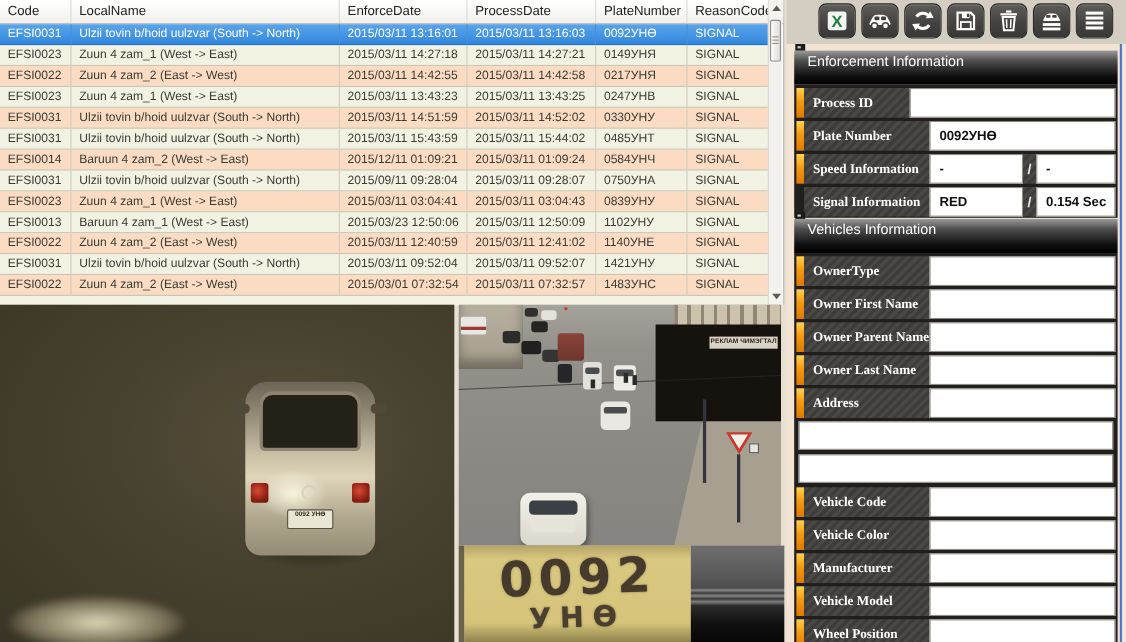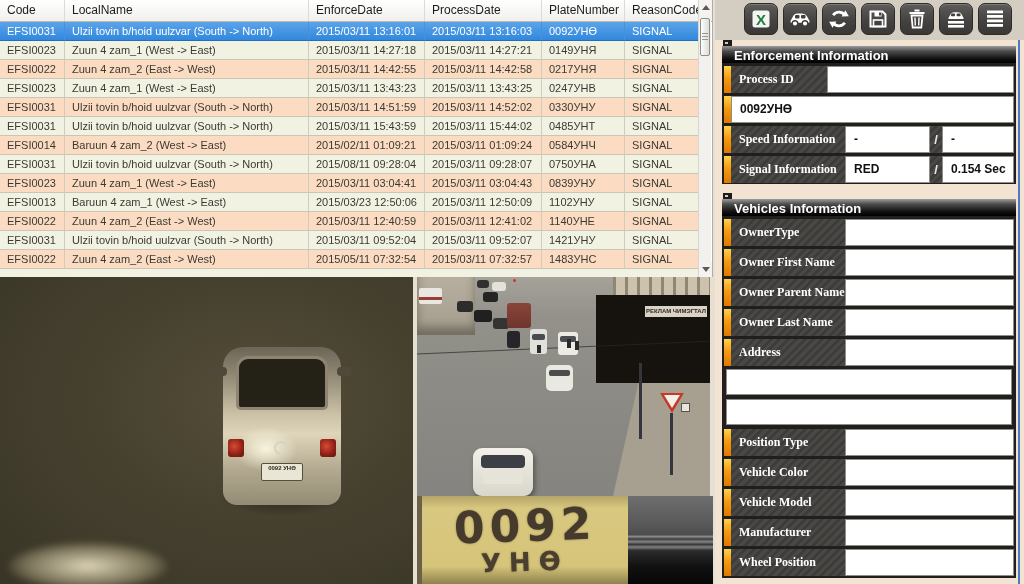--- a/index.html
+++ b/index.html
@@ -107,22 +107,22 @@
     display:flex; align-items:flex-start; justify-content:flex-end; gap:5px; padding:3px 12px 0 0; }
   .tb-btn { width:34px; height:32px; border:1px solid #2d2b29; border-radius:7px;
     background:linear-gradient(180deg,#5f5d5a,#454341 55%,#3a3836);
     box-shadow:inset 0 1px 0 rgba(255,255,255,.18); display:flex; align-items:center; justify-content:center; cursor:pointer; }
   .tb-btn svg { display:block; }
   .edge-line { position:absolute; right:4px; top:40px; width:2px; height:544px; background:#4f77c8; }
 
   .panel { position:absolute; left:7px; width:294px; }
   .panel-handle { position:absolute; left:1px; top:-6px; width:9px; height:6px; background:#1c1b1a; }
   .panel-handle:after { content:""; position:absolute; left:2px; top:2px; width:3px; height:2px; background:#cfcdc8; }
-  .panel-header { height:17px; background:linear-gradient(180deg,#9b9b9b 0%,#4d4d4d 30%,#101010 75%,#000 100%);
-    color:#fff; font-size:13px; font-weight:bold; line-height:19px; padding-left:12px; white-space:nowrap; }
+  .panel-header { height:31px; background:linear-gradient(180deg,#9b9b9b 0%,#4d4d4d 30%,#101010 75%,#000 100%);
+    color:#fff; font-size:13px; font-weight:normal; line-height:19px; padding-left:12px; white-space:nowrap; }
   .panel-body { background:#201f1e; padding:3px 2px 1px 2px; }
 
   .info-row { display:flex; height:27px; margin-bottom:3px; }
   .accent { flex:0 0 7px; background:linear-gradient(180deg,#ffd24d 0%,#f59a10 45%,#e07800 100%); }
   .lbl { color:#fff; font-size:12px; font-weight:bold; line-height:27px; padding-left:8px; white-space:nowrap; overflow:hidden;
     background:repeating-linear-gradient(135deg,#4a4845 0 3px,#3e3c3a 3px 6px);font-family:Liberation Serif, serif; }
   .lbl.w1 { flex:0 0 96px; } .lbl.w2 { flex:0 0 114px; }
   .field { background:#fff; border:1px solid #8f8d88; font-size:12px; font-weight:bold; color:#111;
     line-height:25px; padding-left:8px; white-space:nowrap; overflow:hidden; }
   .field.grow { flex:1; }
@@ -188,29 +188,29 @@
     <div class="cell">EFSI0031</div>
     <div class="cell">Ulzii tovin b/hoid uulzvar (South -&gt; North)</div>
     <div class="cell">2015/03/11 15:43:59</div>
     <div class="cell">2015/03/11 15:44:02</div>
     <div class="cell">0485УНТ</div>
     <div class="cell">SIGNAL</div>
   </div>
       <div class="grid-row t-row">
     <div class="cell">EFSI0014</div>
     <div class="cell">Baruun 4 zam_2 (West -&gt; East)</div>
-    <div class="cell">2015/02/11 01:09:21</div>
+    <div class="cell">2015/12/11 01:09:21</div>
     <div class="cell">2015/03/11 01:09:24</div>
     <div class="cell">0584УНЧ</div>
     <div class="cell">SIGNAL</div>
   </div>
       <div class="grid-row t-row">
     <div class="cell">EFSI0031</div>
     <div class="cell">Ulzii tovin b/hoid uulzvar (South -&gt; North)</div>
-    <div class="cell">2015/08/11 09:28:04</div>
+    <div class="cell">2015/09/11 09:28:04</div>
     <div class="cell">2015/03/11 09:28:07</div>
     <div class="cell">0750УНА</div>
     <div class="cell">SIGNAL</div>
   </div>
       <div class="grid-row t-row">
     <div class="cell">EFSI0023</div>
     <div class="cell">Zuun 4 zam_1 (West -&gt; East)</div>
     <div class="cell">2015/03/11 03:04:41</div>
     <div class="cell">2015/03/11 03:04:43</div>
     <div class="cell">0839УНУ</div>
@@ -236,21 +236,21 @@
     <div class="cell">EFSI0031</div>
     <div class="cell">Ulzii tovin b/hoid uulzvar (South -&gt; North)</div>
     <div class="cell">2015/03/11 09:52:04</div>
     <div class="cell">2015/03/11 09:52:07</div>
     <div class="cell">1421УНУ</div>
     <div class="cell">SIGNAL</div>
   </div>
       <div class="grid-row t-row">
     <div class="cell">EFSI0022</div>
     <div class="cell">Zuun 4 zam_2 (East -&gt; West)</div>
-    <div class="cell">2015/05/11 07:32:54</div>
+    <div class="cell">2015/03/01 07:32:54</div>
     <div class="cell">2015/03/11 07:32:57</div>
     <div class="cell">1483УНС</div>
     <div class="cell">SIGNAL</div>
   </div>
       <div class="t-empty"></div>
     </div>
 
   <div class="vscroll">
     <div class="sb-btn sb-up">
         <div class="arr-up"></div>
@@ -417,30 +417,31 @@
     <div class="panel-handle"></div>
     <div class="panel-header">Enforcement Information</div>
     <div class="panel-body">
       <div class="info-row">
         <div class="accent"></div>
         <div class="lbl w1">Process ID</div>
         <div class="field grow"></div>
       </div>
       <div class="info-row">
         <div class="accent"></div>
+        <div class="lbl w2">Plate Number</div>
         <div class="field grow">0092УНӨ</div>
       </div>
       <div class="info-row">
         <div class="accent"></div>
         <div class="lbl w2">Speed Information</div>
         <div class="field half">-</div>
         <div class="slashbox">/</div>
         <div class="field grow">-</div>
       </div>
-      <div class="info-row" style="margin-bottom:0;">
+      <div class="info-row" style="margin-bottom:0;align-items:center;">
         <div class="accent"></div>
         <div class="lbl w2">Signal Information</div>
         <div class="field half">RED</div>
         <div class="slashbox">/</div>
         <div class="field grow">0.154 Sec</div>
       </div>
     </div>
   </div>
 
   <div class="panel" style="top:199px;">
@@ -472,38 +473,38 @@
         <div class="accent"></div>
         <div class="lbl w2">Address</div>
         <div class="field grow"></div>
       </div>
 
       <div class="wide-field"></div>
       <div class="wide-field"></div>
 
       <div class="info-row">
         <div class="accent"></div>
-        <div class="lbl w2">Position Type</div>
+        <div class="lbl w2">Vehicle Code</div>
         <div class="field grow"></div>
       </div>
       <div class="info-row">
         <div class="accent"></div>
         <div class="lbl w2">Vehicle Color</div>
         <div class="field grow"></div>
       </div>
       <div class="info-row">
         <div class="accent"></div>
+        <div class="lbl w2">Manufacturer</div>
+        <div class="field grow"></div>
+      </div>
+      <div class="info-row">
+        <div class="accent"></div>
         <div class="lbl w2">Vehicle Model</div>
         <div class="field grow"></div>
       </div>
-      <div class="info-row">
-        <div class="accent"></div>
-        <div class="lbl w2">Manufacturer</div>
-        <div class="field grow"></div>
-      </div>
       <div class="info-row" style="margin-bottom:1px;">
         <div class="accent"></div>
         <div class="lbl w2">Wheel Position</div>
         <div class="field grow"></div>
       </div>
 
     </div>
   </div>
 </div>
 

